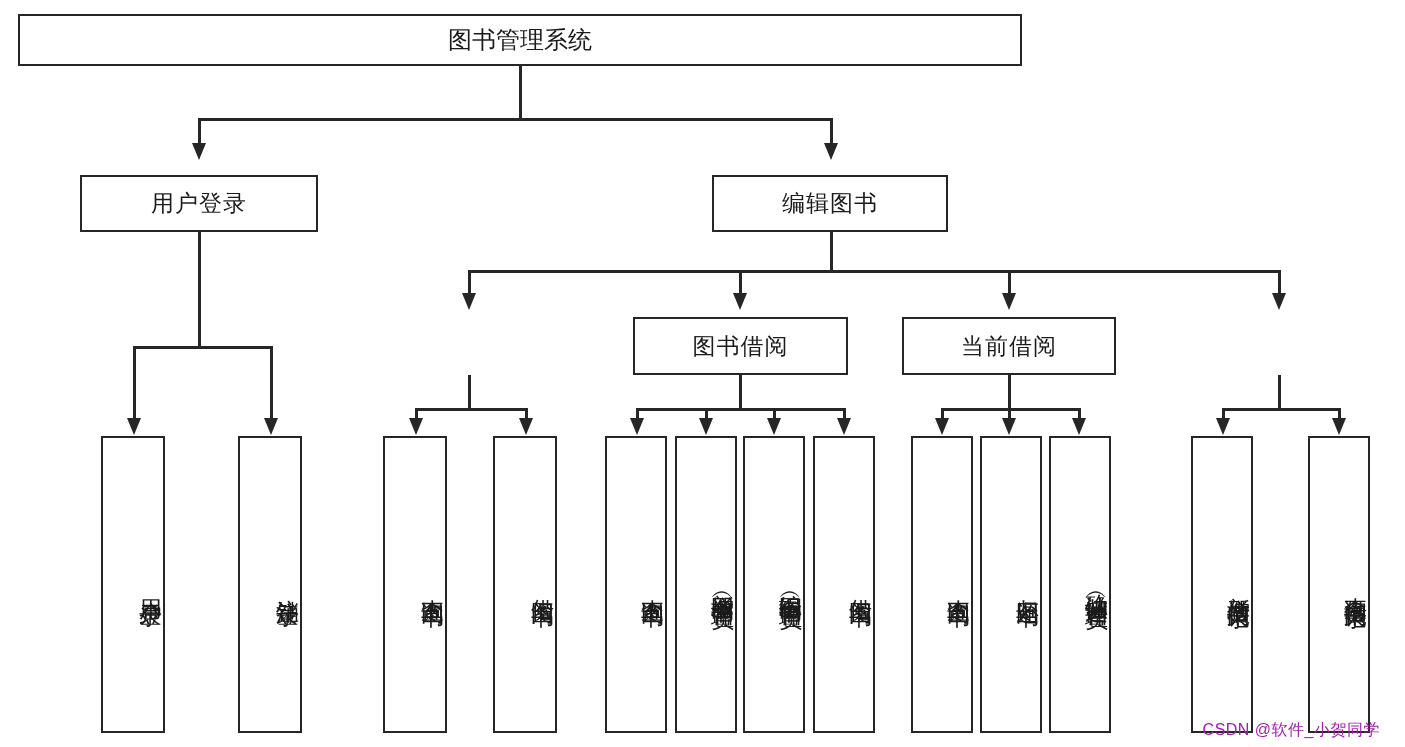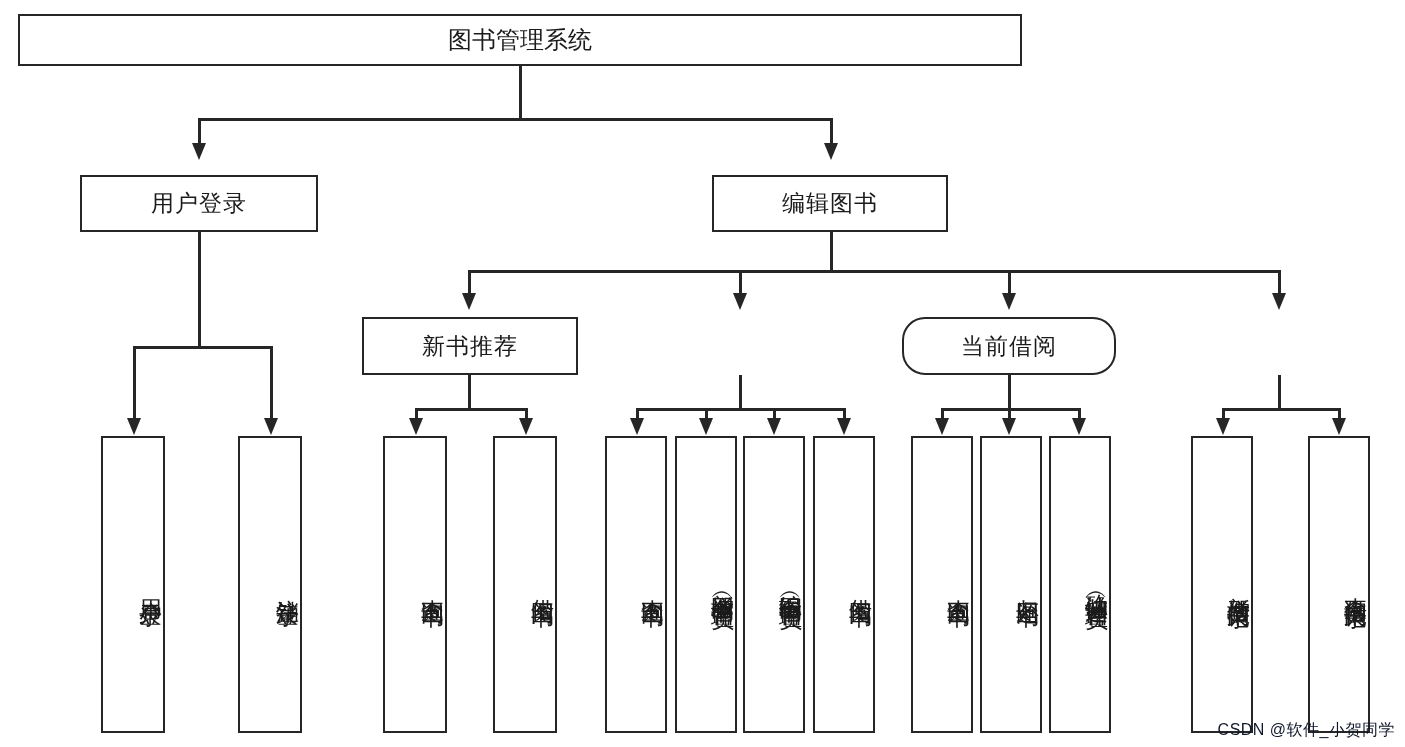--- a/index.html
+++ b/index.html
@@ -60,24 +60,24 @@
   .arrow {
     position: absolute;
     width: 0;
     height: 0;
     border-left: 7px solid transparent;
     border-right: 7px solid transparent;
     border-top: 17px solid #262626;
   }
   #watermark {
     position: absolute;
-    right: 10px;
+    right: 25px;
     bottom: 6px;
     font-size: 16px;
-    color: #0f172a;
+    color: #a21caf;
     letter-spacing: 0.5px;
     white-space: nowrap;
     user-select: none;
   }
 </style>
 </head>
 <body>
 
 <div id="canvas">
 
@@ -110,24 +110,24 @@
   <div class="edge h" style="left:468px; top:270px; width:812px;"></div>
   <div class="edge v" style="left:468px; top:270px; height:25px;"></div>
   <div class="arrow" style="left:462px; top:293px;"></div>
   <div class="edge v" style="left:739px; top:270px; height:25px;"></div>
   <div class="arrow" style="left:733px; top:293px;"></div>
   <div class="edge v" style="left:1008px; top:270px; height:25px;"></div>
   <div class="arrow" style="left:1002px; top:293px;"></div>
   <div class="edge v" style="left:1278px; top:270px; height:25px;"></div>
   <div class="arrow" style="left:1272px; top:293px;"></div>
 
-  <div class="node horiz" style="left:362px; top:317px; width:216px; height:58px;">
-    <span>新书推荐</span>
-  </div>
-  <div class="node horiz" style="left:902px; top:317px; width:214px; height:58px;border-radius:23px;">
+  <div class="node horiz" style="left:633px; top:317px; width:215px; height:58px;">
+    <span>图书借阅</span>
+  </div>
+  <div class="node horiz" style="left:902px; top:317px; width:214px; height:58px;">
     <span>当前借阅</span>
   </div>
 
   <div class="edge v" style="left:468px; top:375px; height:33px;"></div>
   <div class="edge h" style="left:415px; top:408px; width:110px;"></div>
   <div class="edge v" style="left:415px; top:408px; height:12px;"></div>
   <div class="arrow" style="left:409px; top:418px;"></div>
   <div class="edge v" style="left:525px; top:408px; height:12px;"></div>
   <div class="arrow" style="left:519px; top:418px;"></div>
 

